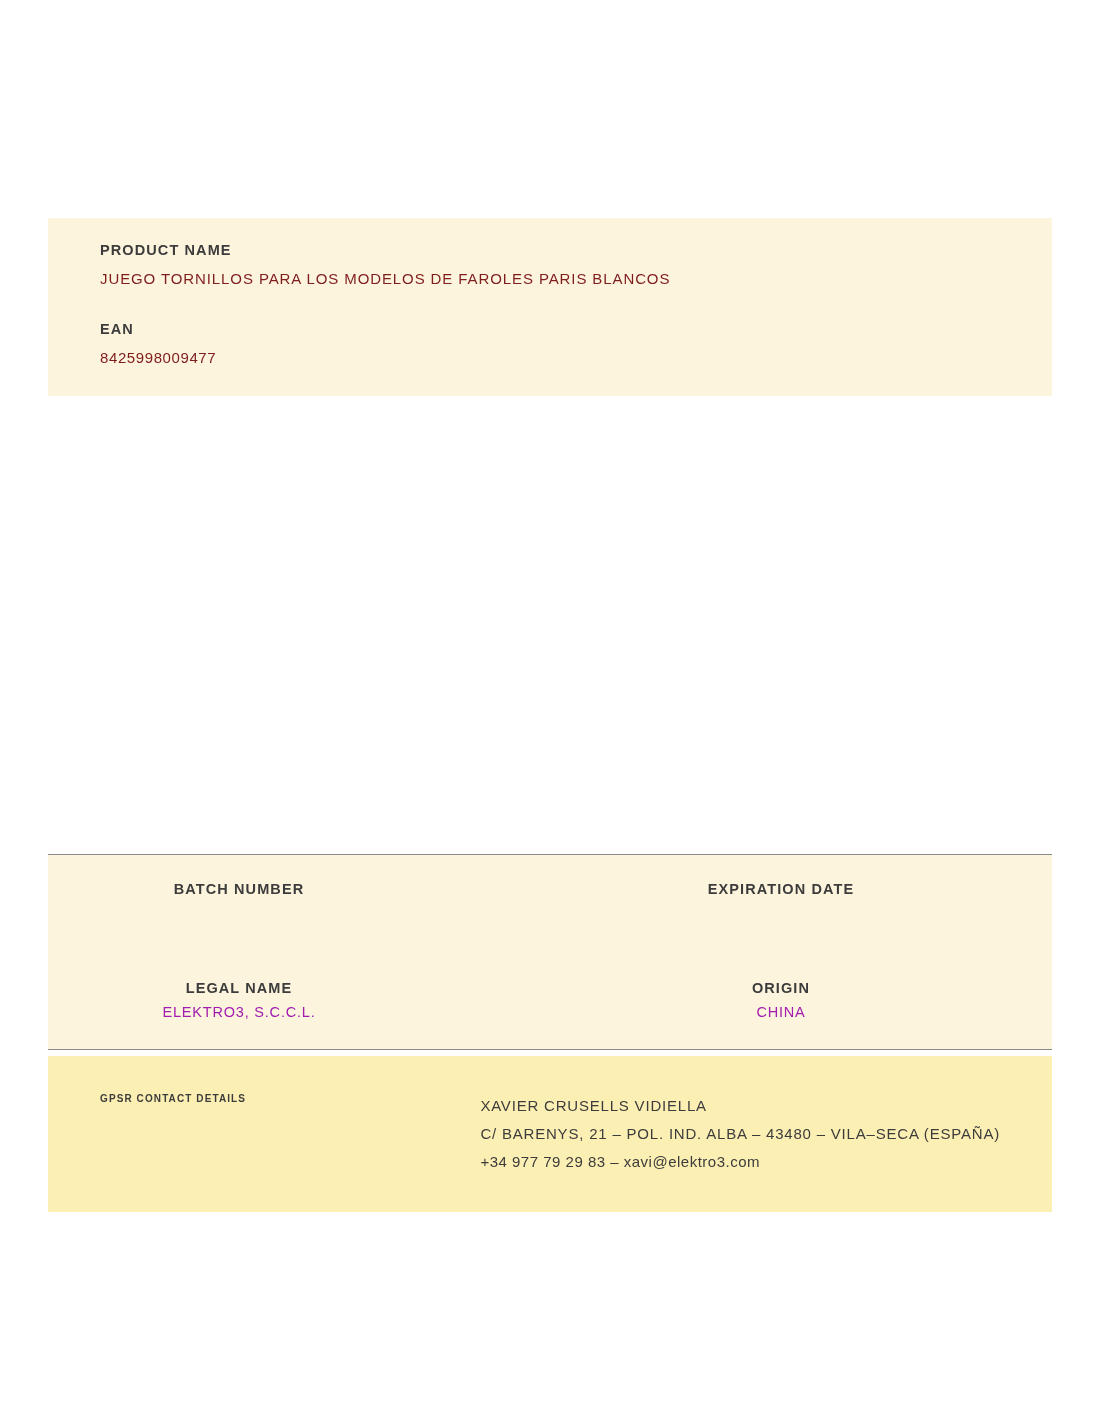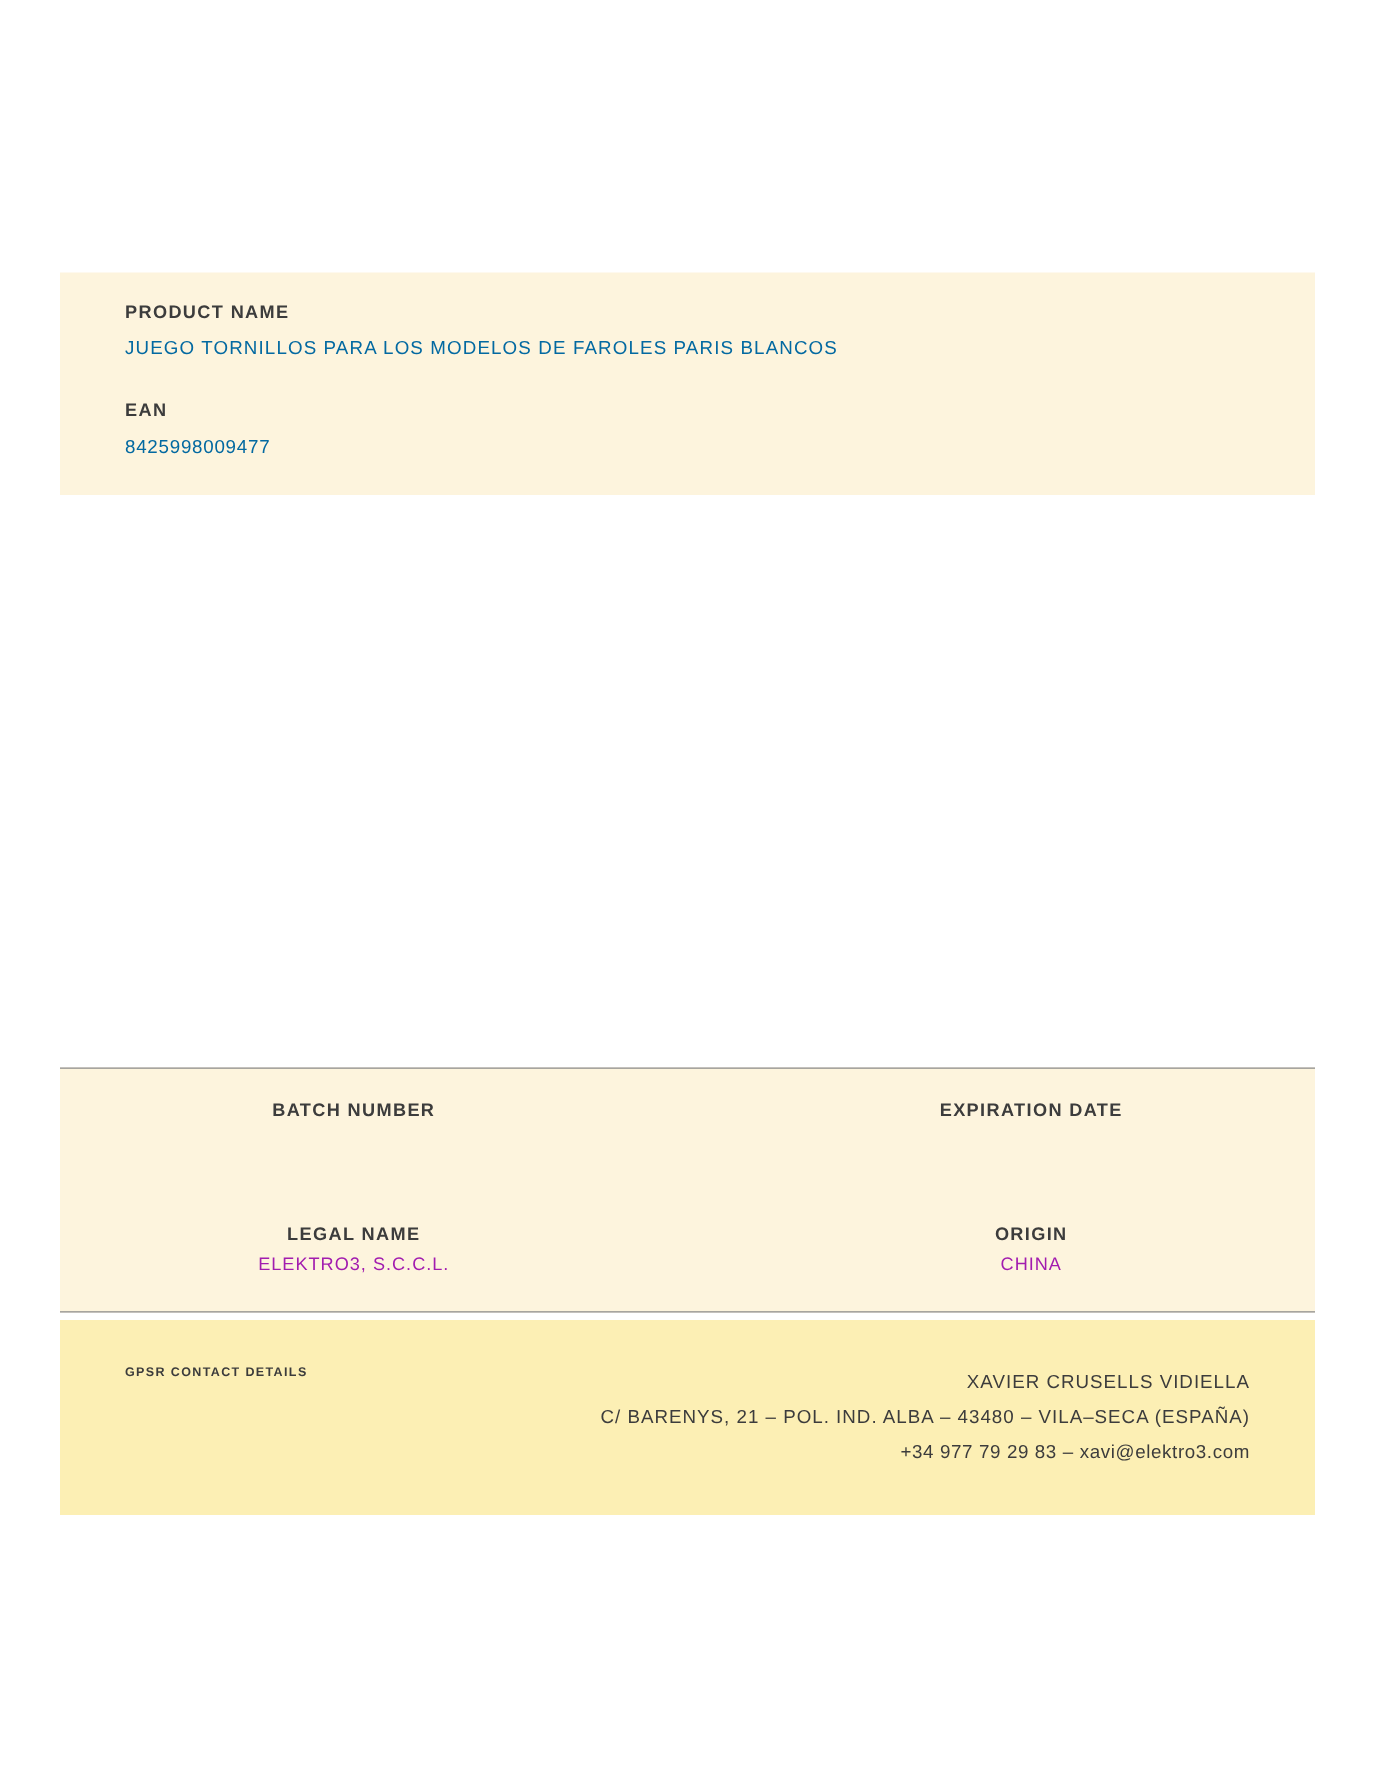--- a/index.html
+++ b/index.html
@@ -37,21 +37,21 @@
   .field-label {
     font-size: 14.5px;
     font-weight: bold;
     letter-spacing: 1.1px;
     color: #3c3c3c;
     margin: 0 0 12px 0;
   }
   .field-value {
     font-size: 15px;
     letter-spacing: 0.9px;
-    color: #0369a1;
+    color: #7f1d1d;
     margin: 0;
   }
   .field-group {
     margin-bottom: 34px;
   }
   .field-group:last-child {
     margin-bottom: 4px;
   }
   .ean-value {
     letter-spacing: 0.6px;
@@ -81,21 +81,21 @@
   }
   .two-col {
     display: flex;
     width: 100%;
   }
   .col {
     flex: 0 0 50%;
     text-align: center;
     box-sizing: border-box;
   }
-  .col.left-col { padding-right: 120px; margin-left: 44px; }
+  .col.left-col { padding-right: 120px; }
   .col.right-col { padding-right: 40px; }
 
   .col-label {
     font-size: 14.5px;
     font-weight: bold;
     letter-spacing: 1.1px;
     color: #3c3c3c;
     margin: 0;
   }
   .col-value {
@@ -125,21 +125,20 @@
   }
   .gpsr-label {
     font-size: 10px;
     font-weight: bold;
     letter-spacing: 1.1px;
     color: #3c3c3c;
     white-space: nowrap;
     padding-top: 1px;
   }
   .gpsr-lines {
-    text-align: right;
     font-size: 15px;
     letter-spacing: 0.8px;
     color: #3c3c3c;
     line-height: 28px;
   }
   .gpsr-lines div { white-space: nowrap; }
   .gpsr-phone { letter-spacing: 0.5px; }
 </style>
 </head>
 <body>

